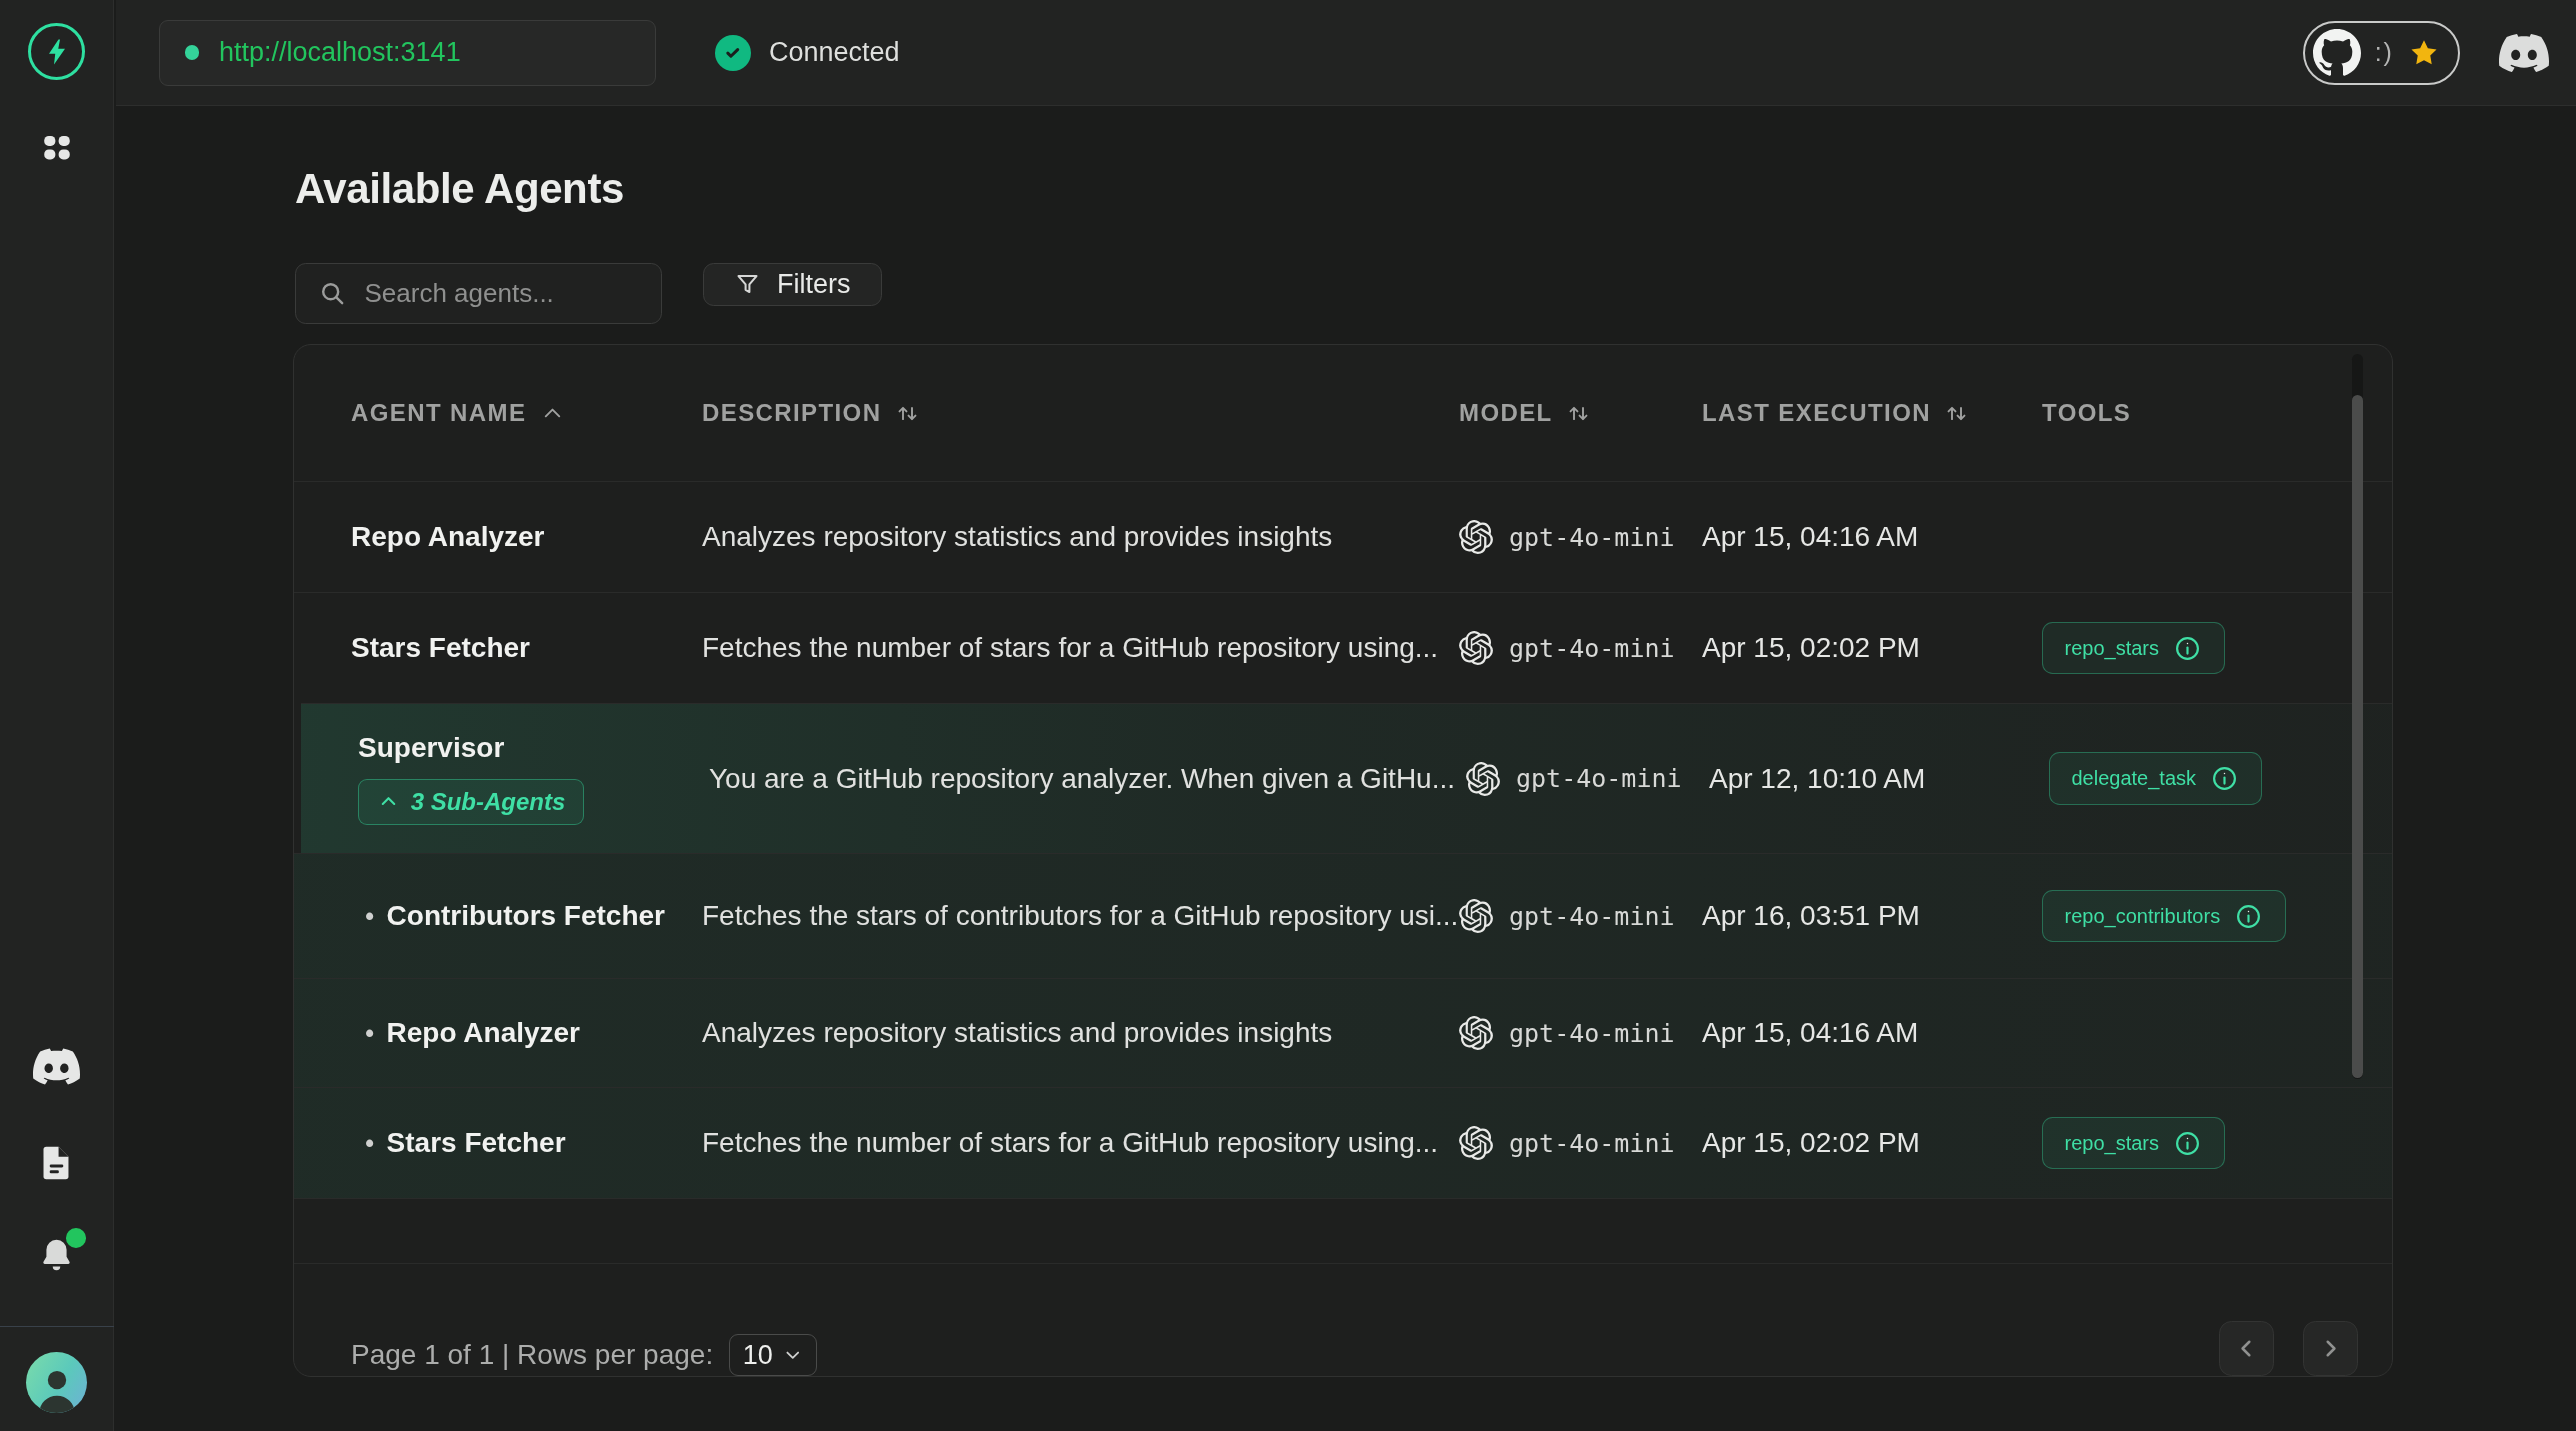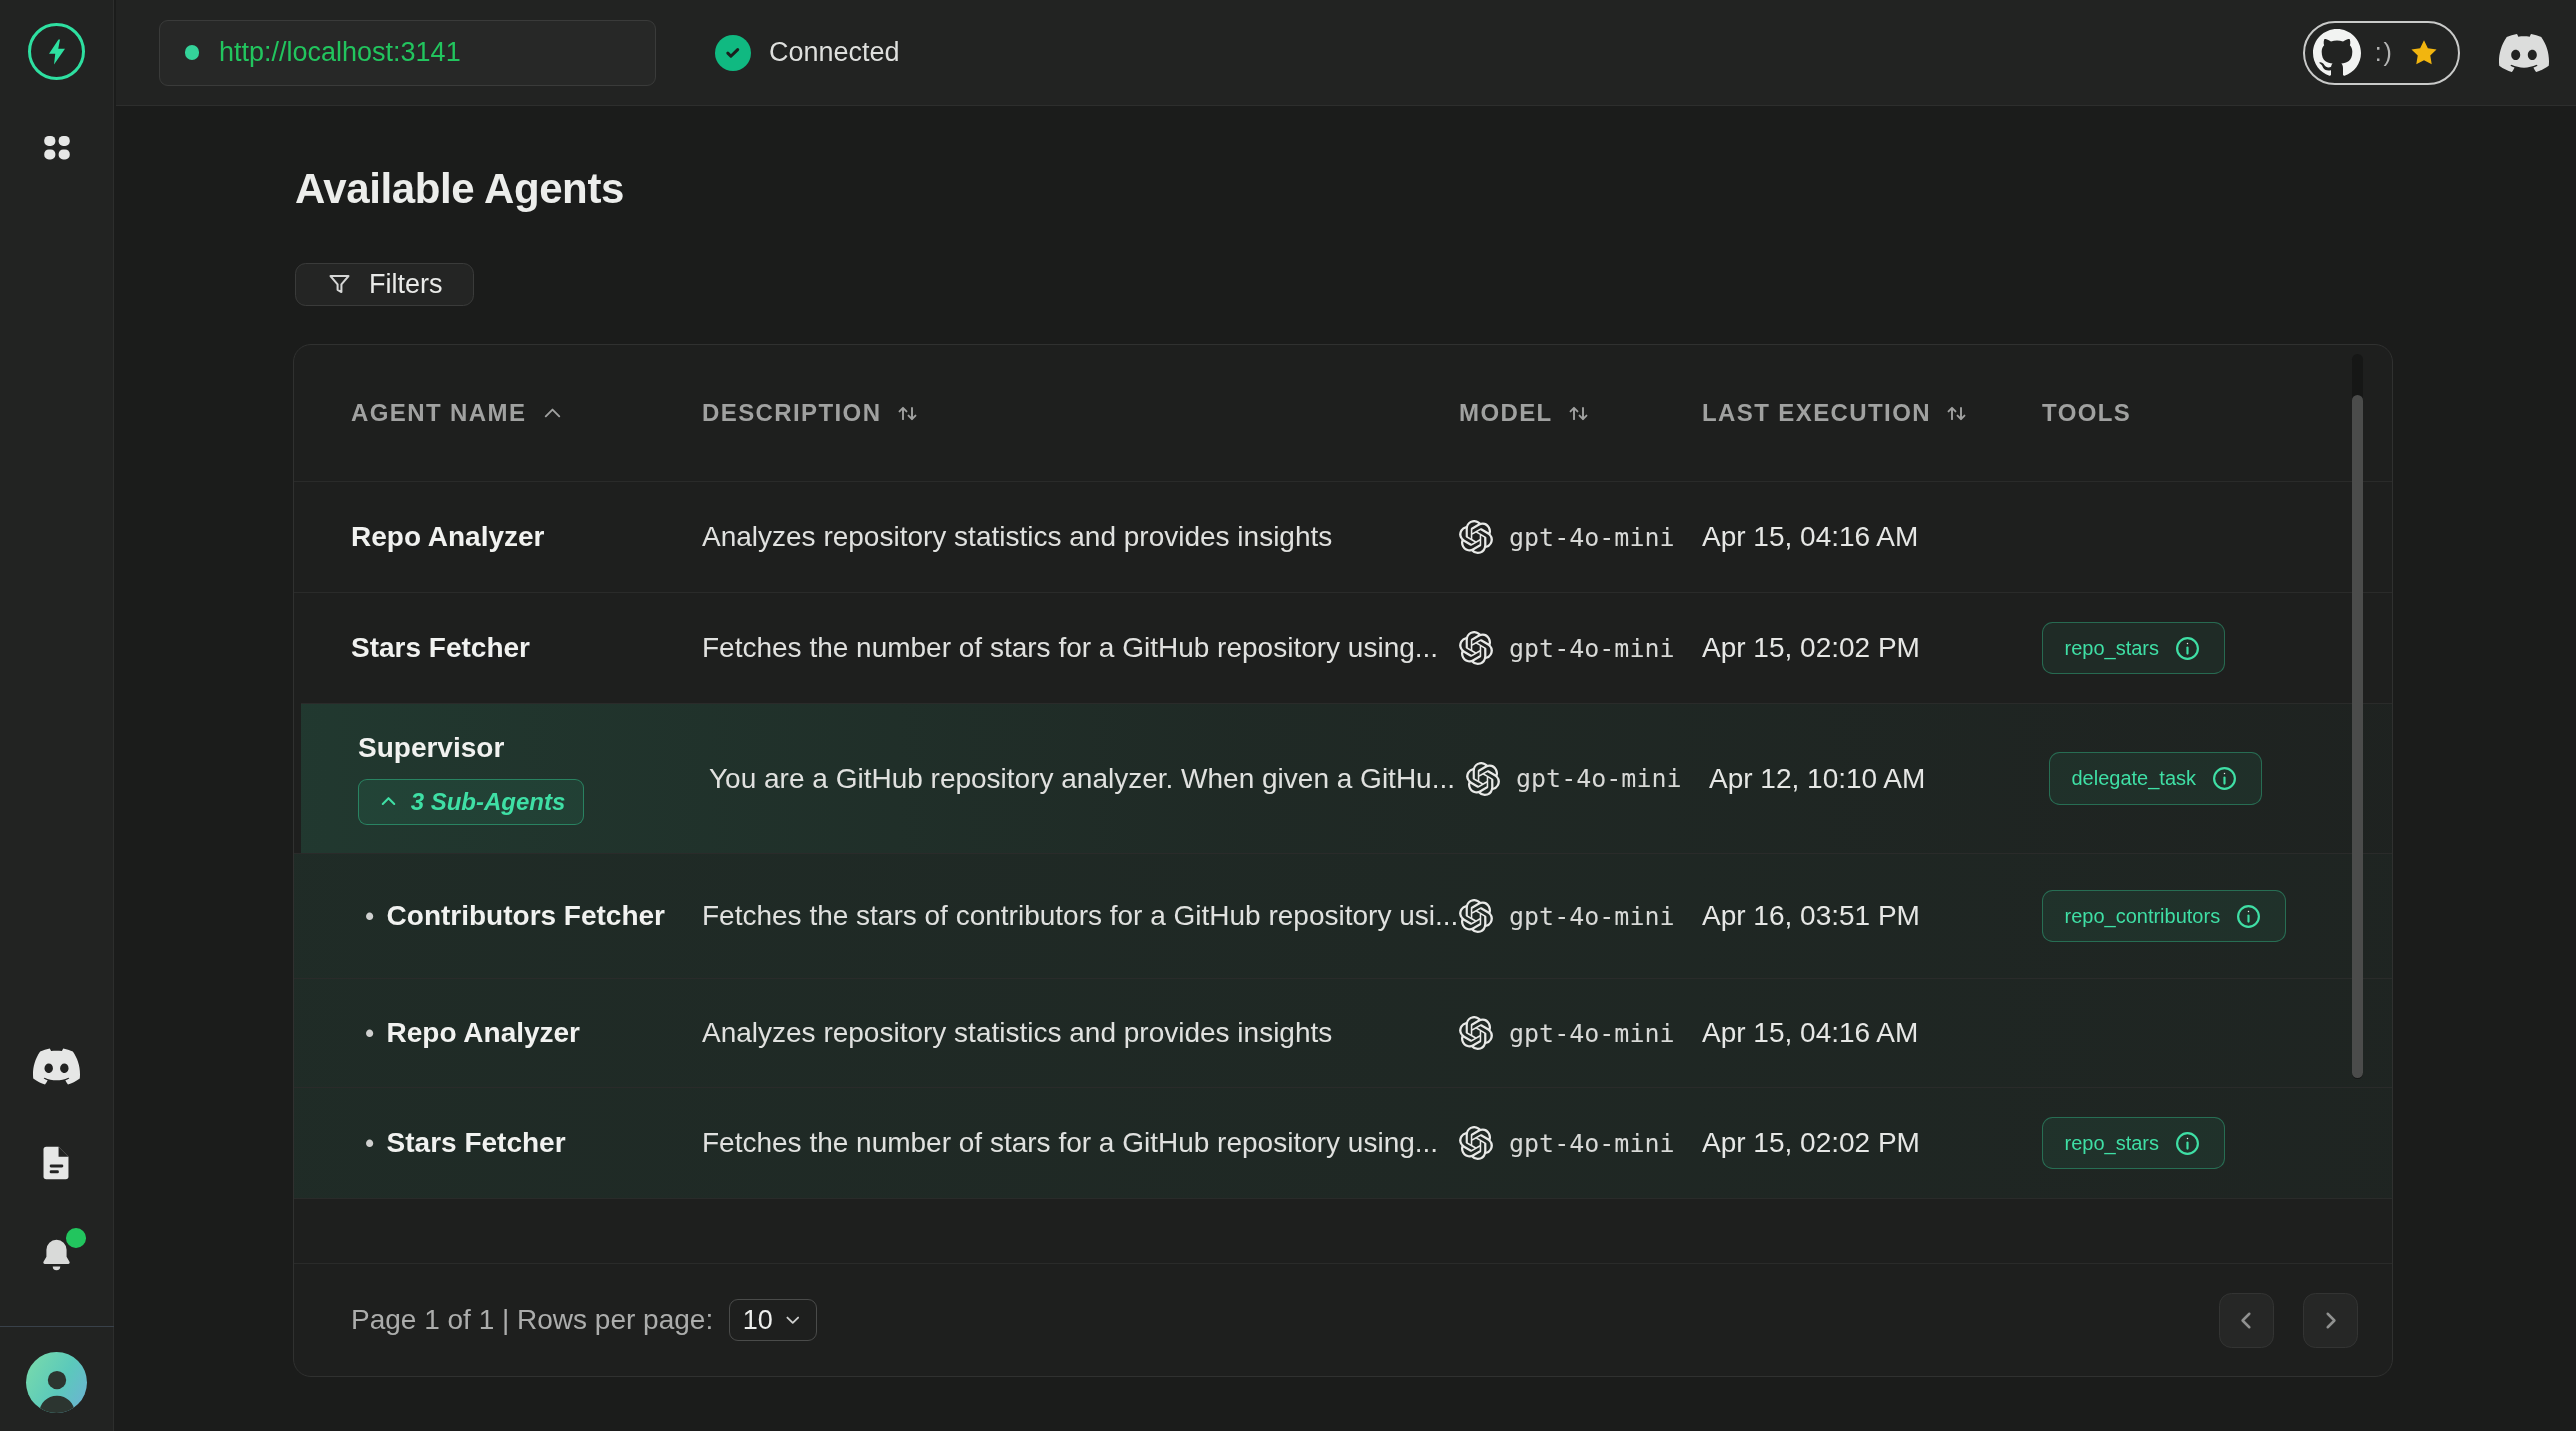--- a/index.html
+++ b/index.html
@@ -123,21 +123,21 @@
   .subpill svg { width:23px; height:23px; stroke:#3fdfa5; fill:none; stroke-width:2.2; stroke-linecap:round; stroke-linejoin:round; }
   .subpill span { font-size:24px; font-weight:600; color:#3fdfa5; }
 
   .rows-spacer { flex:1; border-top:1.8px solid #2a2b2a; }
 
   
   .sb-track { position:absolute; right:29.5px; top:9px; width:10.7px; height:725px; background:#161716; border-radius:6.3px; }
   .sb-thumb { position:absolute; left:0; top:41px; width:10.7px; height:683px; background:#4b4c4b; border-radius:6.3px; cursor:pointer; }
 
   
-  .tfoot { height:113px; flex:none; border-top:1.8px solid #2a2b2a; display:flex; align-items:center; padding:0 34px 0 57px; }
+  .tfoot { height:113px; flex:none; border-top:1.8px solid #2a2b2a; display:flex; align-items:flex-end; padding:0 34px 0 57px; }
   .foot-left { display:flex; align-items:center; gap:16px; font-size:28px; color:#acadac; }
   .rpp-select { display:inline-flex; align-items:center; gap:9px; border:1.8px solid #4a4b4a; border-radius:9px;
     padding:4.5px 12.5px; background:transparent; cursor:pointer; font-family:inherit; }
   .rpp-select span { font-size:27px; color:#eeefed; }
   .rpp-select svg { width:21.5px; height:21.5px; stroke:#cfd0cf; fill:none; stroke-width:2; stroke-linecap:round; stroke-linejoin:round; }
   .foot-right { margin-left:auto; display:flex; gap:29px; }
   .page-btn { width:55px; height:55px; border-radius:12.5px; background:#262726; border:1.8px solid #333433;
     display:flex; align-items:center; justify-content:center; cursor:pointer; }
   .page-btn svg { width:27px; height:27px; stroke:#909190; fill:none; stroke-width:2.2; stroke-linecap:round; stroke-linejoin:round; }
 </style>
@@ -279,20 +279,26 @@
       <svg style="fill:#dcdddc;" viewBox="0 0 56 56" width="50" height="50">
           <use href="#i-discord"></use>
         </svg>
     </button>
   </div>
 </header>
 
 <h1 class="page-title">Available Agents</h1>
 
 <div class="controls">
+  <div class="search-box">
+    <svg viewBox="0 0 32 32" width="29" height="29">
+        <use href="#i-search"></use>
+      </svg>
+    <input type="text" placeholder="Search agents..." style="">
+  </div>
   <button class="filters-btn">
     <svg viewBox="0 0 30 30" width="27" height="27">
         <use href="#i-funnel"></use>
       </svg>
     <span>Filters</span>
   </button>
 </div>
 
 <section class="panel">
 

